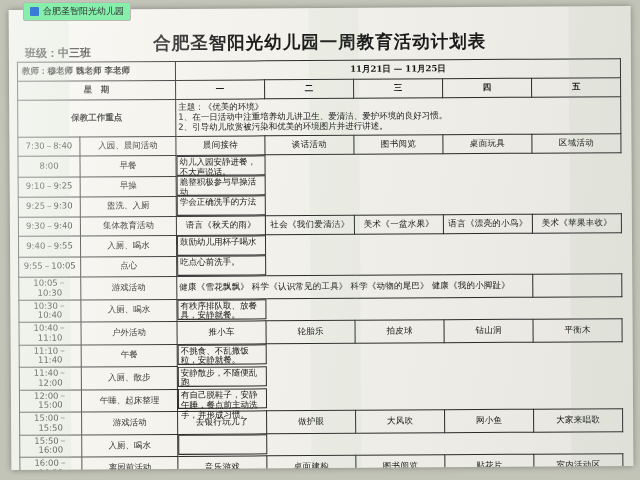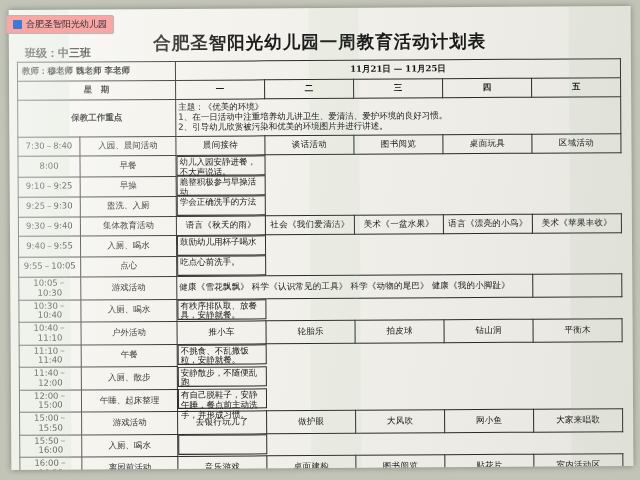--- a/index.html
+++ b/index.html
@@ -24,24 +24,24 @@
   .sheet:before{
     content:"";position:absolute;inset:0;
     background:linear-gradient(100deg,rgba(255,255,255,.55) 0%,rgba(255,255,255,0) 35%,rgba(0,0,0,.05) 100%);
     pointer-events:none;z-index:40;
   }
   
   .band{position:absolute;top:0;bottom:0;background:rgba(150,190,150,.13);pointer-events:none;z-index:35;}
 
   
   .tabchip{
-    position:absolute;left:6px;top:2px;height:17px;
-    background:#fca5a5;border:1px solid #b9b9b2;border-radius:2px;
+    position:absolute;left:23px;top:2px;height:17px;
+    background:#86efac;border:1px solid #b9b9b2;border-radius:2px;
     display:flex;align-items:center;gap:4px;padding:0 6px;
-    font-size:9px;color:#333;z-index:60;margin-top:13px;
+    font-size:9px;color:#333;z-index:60;
   }
   .tabchip .fav{width:9px;height:9px;background:#3a7bd5;border-radius:1px;}
 
   h1.title{
     position:absolute;left:0;right:0;top:10px;
     text-align:center;font-size:17.5px;font-weight:bold;color:#1b1b1b;
     letter-spacing:1px;
     font-family:"DejaVu Sans","Liberation Sans",sans-serif;
   }
   .cls{

